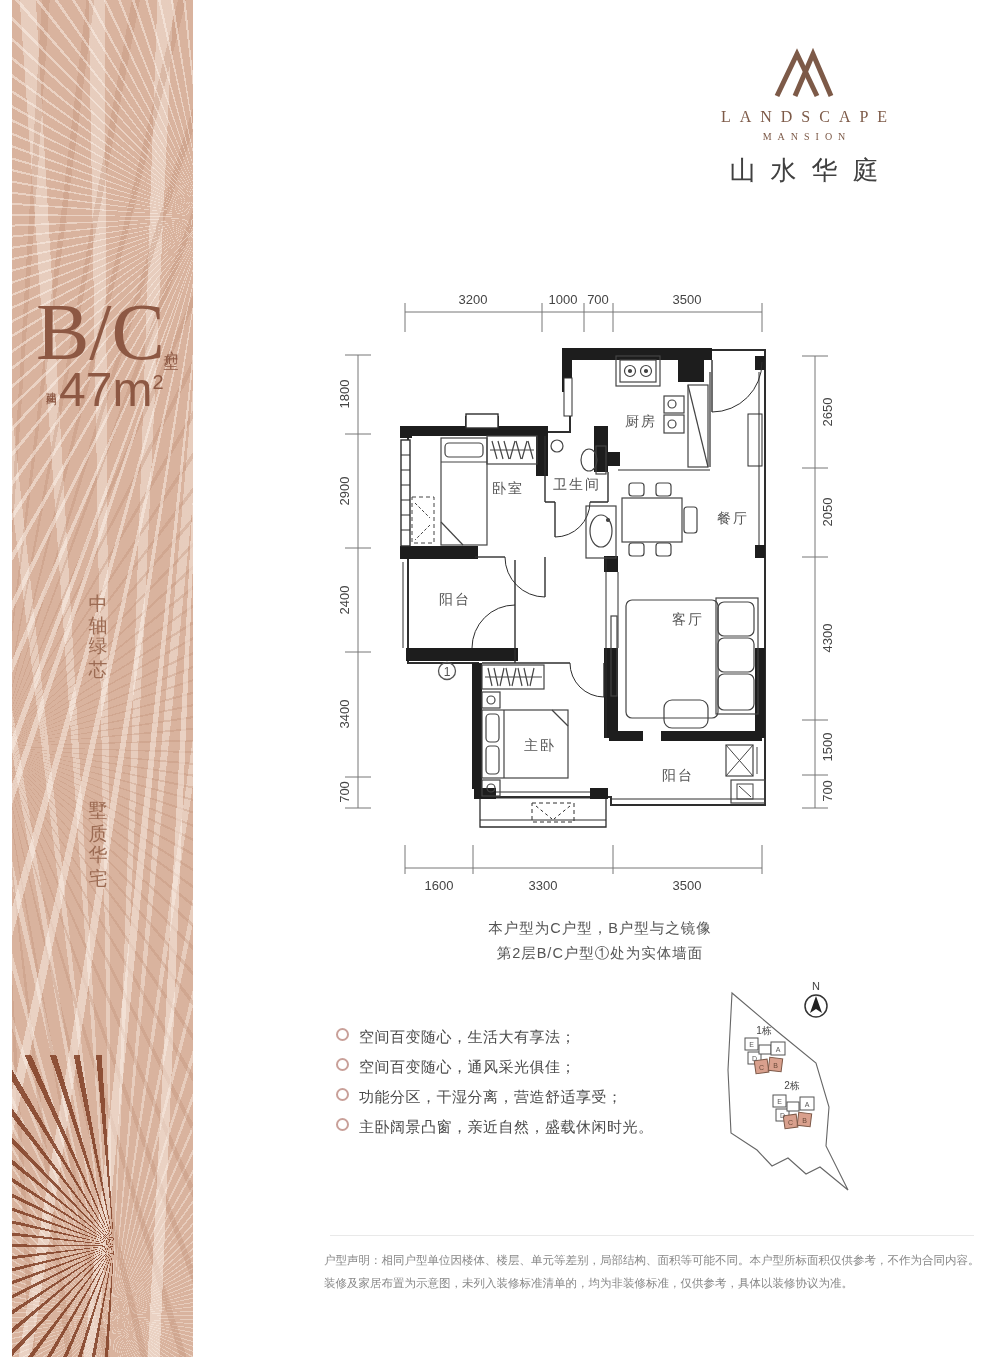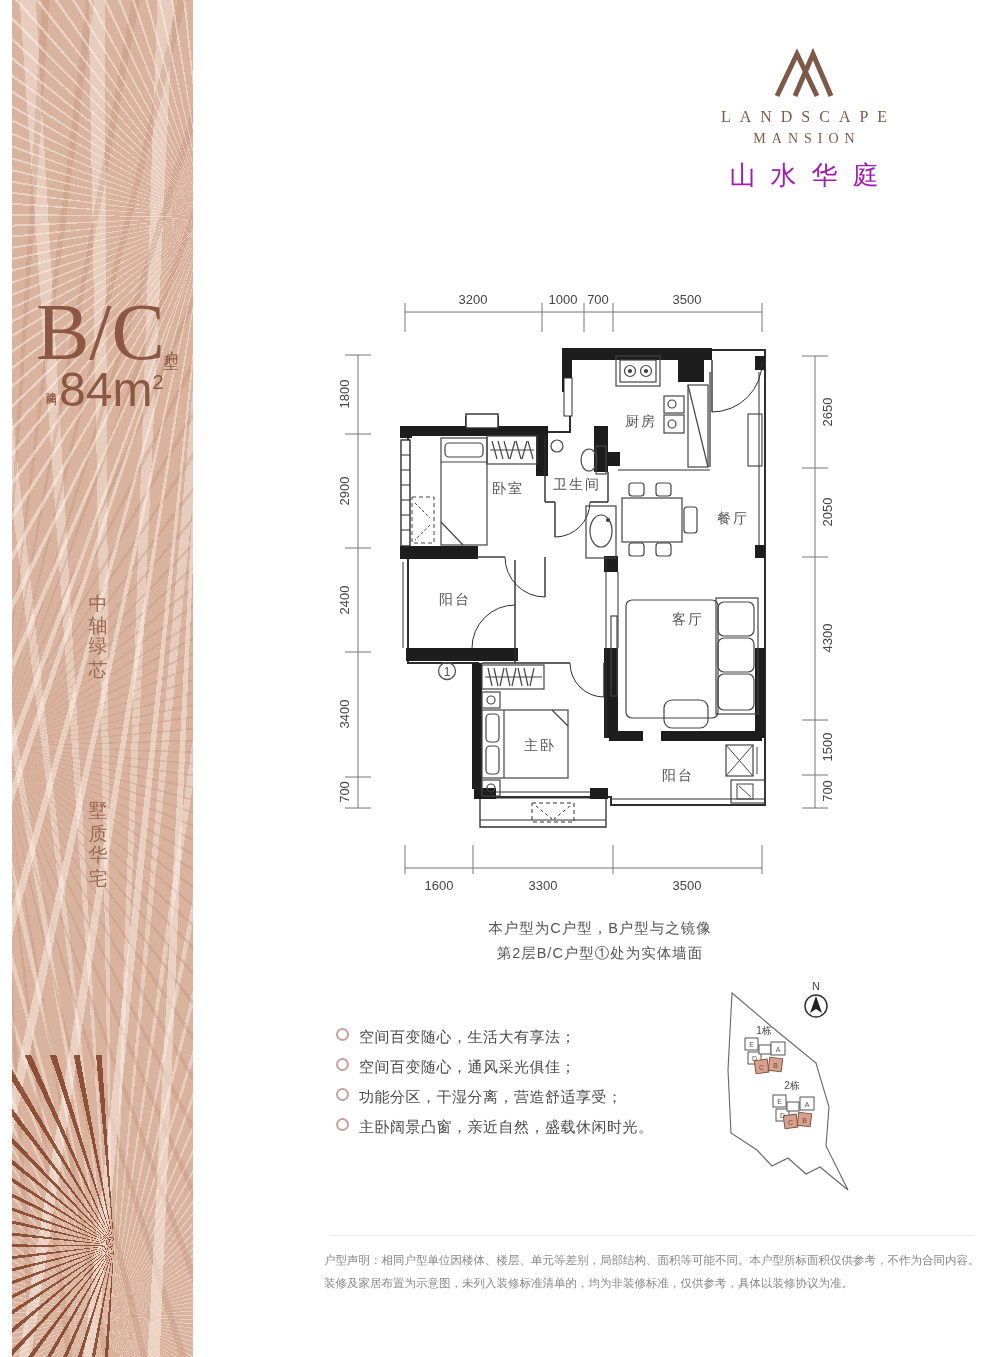--- a/index.html
+++ b/index.html
@@ -20,22 +20,22 @@
   .area-prefix{position:absolute;left:33px;top:383px;writing-mode:vertical-rl;
       font-size:10.5px;letter-spacing:2px;color:#8d5843;}
   .area-main{position:absolute;left:47px;top:366px;font-size:48px;line-height:1;color:#8d5843;}
   .area-sup{font-size:20px;vertical-align:super;}
   .slogan{position:absolute;left:73px;writing-mode:vertical-rl;font-size:19px;
       letter-spacing:22px;color:#9c6b53;}
   .slogan1{top:578px;} .slogan2{top:786px;}
   
   .logo{position:absolute;left:688px;top:46px;width:232px;text-align:center;color:#7d5a48;}
   .logo-en{font-family:"Liberation Serif",serif;font-size:16px;letter-spacing:9px;text-indent:9px;margin-top:6px;}
-  .logo-sub{font-family:"Liberation Serif",serif;font-size:14px;letter-spacing:6px;text-indent:6px;margin-top:5px;}
-  .logo-cn{font-size:26px;letter-spacing:15px;text-indent:15px;margin-top:11px;color:#a21caf;}
+  .logo-sub{font-family:"Liberation Serif",serif;font-size:10px;letter-spacing:6px;text-indent:6px;margin-top:5px;}
+  .logo-cn{font-size:26px;letter-spacing:15px;text-indent:15px;margin-top:11px;color:#404040;}
   
   .plan-svg{position:absolute;left:330px;top:280px;}
   .plan-notes{position:absolute;left:330px;top:916px;width:540px;text-align:center;
       font-size:14.5px;color:#555;line-height:25px;letter-spacing:1px;}
   .features{position:absolute;left:336px;top:1028px;}
   .feature{display:flex;align-items:flex-start;height:30px;}
   .feature-icon{width:9px;height:9px;border:2px solid #c9a099;border-radius:50%;
       margin-right:10px;flex:none;}
   .feature-text{font-size:15px;color:#4a4a4a;letter-spacing:.5px;}
   .sitemap-svg{position:absolute;left:690px;top:965px;}
@@ -47,21 +47,21 @@
 </head>
 <body>
 
 <div id="page">
 
   <div class="sidebar">
     <div class="sidebar-fan"></div>
     <div class="unit-code">B/C</div>
     <div class="unit-code-suffix">户型</div>
     <div class="area-prefix">建面约</div>
-    <div class="area-main"><span>84m</span><span class="area-sup">2</span></div>
+    <div class="area-main"><span>47m</span><span class="area-sup">2</span></div>
     <div class="slogan slogan1">中轴绿芯</div>
     <div class="slogan slogan2">墅质华宅</div>
   </div>
 
   <div class="logo">
     <svg width="70" height="52" viewBox="0 0 70 52">
       <path d="M8,50 L28,8 L48,50" fill="none" stroke="#7d5a48" stroke-width="5"></path>
       <path d="M26,50 L44,8 L62,50" fill="none" stroke="#7d5a48" stroke-width="5"></path>
     </svg>
     <div class="logo-en">LANDSCAPE</div>

